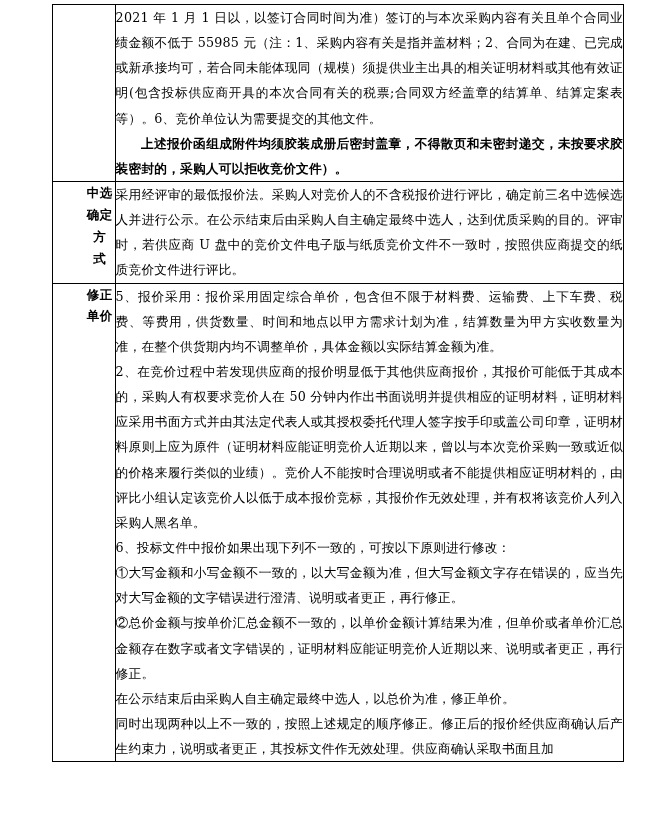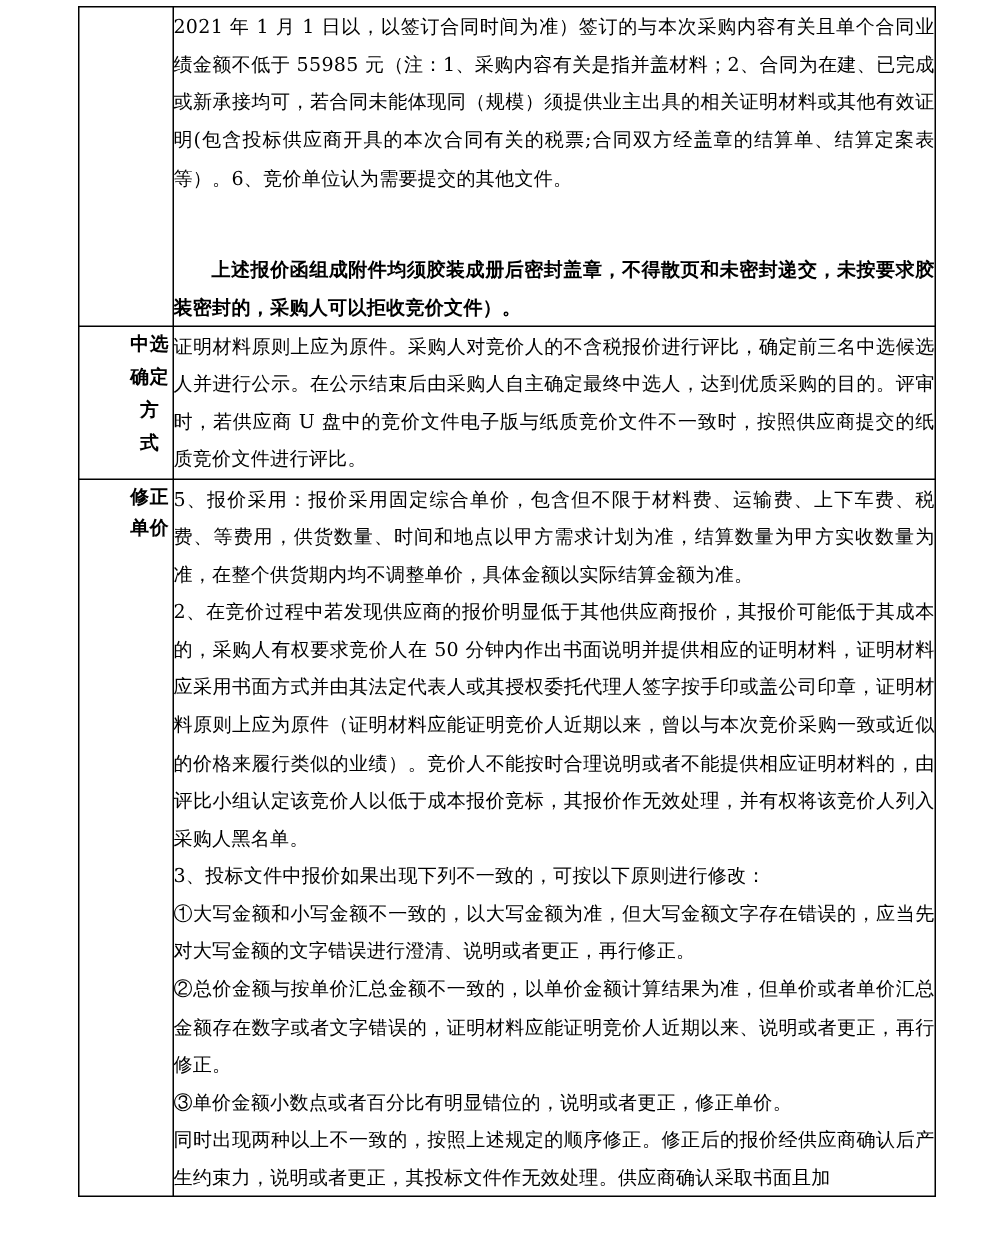--- a/index.html
+++ b/index.html
@@ -51,21 +51,20 @@
   .para {
     font-size: 12.7px;
     line-height: 1.98;
     text-align: justify;
     text-justify: inter-ideograph;
     margin: 0 0 0 0;
     letter-spacing: 0.2px;
   }
   .para.indent {
     text-indent: 2em;
-    margin-top: 36px;
   }
   .para.bold {
     font-weight: bold;
   }
   .label-stack {
     display: block;
   }
   .label-line {
     display: block;
     margin-left: 32px;
@@ -91,37 +90,37 @@
       </tr>
       <tr>
         <td class="col-label">
           <span class="label-stack">
             <span class="label-line">中选确定方</span>
             <span class="label-line">式</span>
           </span>
         </td>
         <td class="col-body">
           <div class="cell-inner">
-            <p class="para">证明材料原则上应为原件。采购人对竞价人的不含税报价进行评比，确定前三名中选候选人并进行公示。在公示结束后由采购人自主确定最终中选人，达到优质采购的目的。评审时，若供应商 U 盘中的竞价文件电子版与纸质竞价文件不一致时，按照供应商提交的纸质竞价文件进行评比。</p>
+            <p class="para">采用经评审的最低报价法。采购人对竞价人的不含税报价进行评比，确定前三名中选候选人并进行公示。在公示结束后由采购人自主确定最终中选人，达到优质采购的目的。评审时，若供应商 U 盘中的竞价文件电子版与纸质竞价文件不一致时，按照供应商提交的纸质竞价文件进行评比。</p>
           </div>
         </td>
       </tr>
       <tr>
         <td class="col-label">
           <span class="label-stack">
             <span class="label-line">修正单价</span>
           </span>
         </td>
         <td class="col-body">
           <div class="cell-inner">
             <p class="para">5、报价采用：报价采用固定综合单价，包含但不限于材料费、运输费、上下车费、税费、等费用，供货数量、时间和地点以甲方需求计划为准，结算数量为甲方实收数量为准，在整个供货期内均不调整单价，具体金额以实际结算金额为准。</p>
             <p class="para">2、在竞价过程中若发现供应商的报价明显低于其他供应商报价，其报价可能低于其成本的，采购人有权要求竞价人在 50 分钟内作出书面说明并提供相应的证明材料，证明材料应采用书面方式并由其法定代表人或其授权委托代理人签字按手印或盖公司印章，证明材料原则上应为原件（证明材料应能证明竞价人近期以来，曾以与本次竞价采购一致或近似的价格来履行类似的业绩）。竞价人不能按时合理说明或者不能提供相应证明材料的，由评比小组认定该竞价人以低于成本报价竞标，其报价作无效处理，并有权将该竞价人列入采购人黑名单。</p>
-            <p class="para">3、投标文件中报价如果出现下列不一致的，可按以下原则进行修改：</p>
+            <p class="para">6、投标文件中报价如果出现下列不一致的，可按以下原则进行修改：</p>
             <p class="para">①大写金额和小写金额不一致的，以大写金额为准，但大写金额文字存在错误的，应当先对大写金额的文字错误进行澄清、说明或者更正，再行修正。</p>
             <p class="para">②总价金额与按单价汇总金额不一致的，以单价金额计算结果为准，但单价或者单价汇总金额存在数字或者文字错误的，证明材料应能证明竞价人近期以来、说明或者更正，再行修正。</p>
-            <p class="para">③单价金额小数点或者百分比有明显错位的，说明或者更正，修正单价。</p>
+            <p class="para">在公示结束后由采购人自主确定最终中选人，以总价为准，修正单价。</p>
             <p class="para">同时出现两种以上不一致的，按照上述规定的顺序修正。修正后的报价经供应商确认后产生约束力，说明或者更正，其投标文件作无效处理。供应商确认采取书面且加</p>
           </div>
         </td>
       </tr>
     </tbody>
   </table>
 </div>
 
 </body></html>

